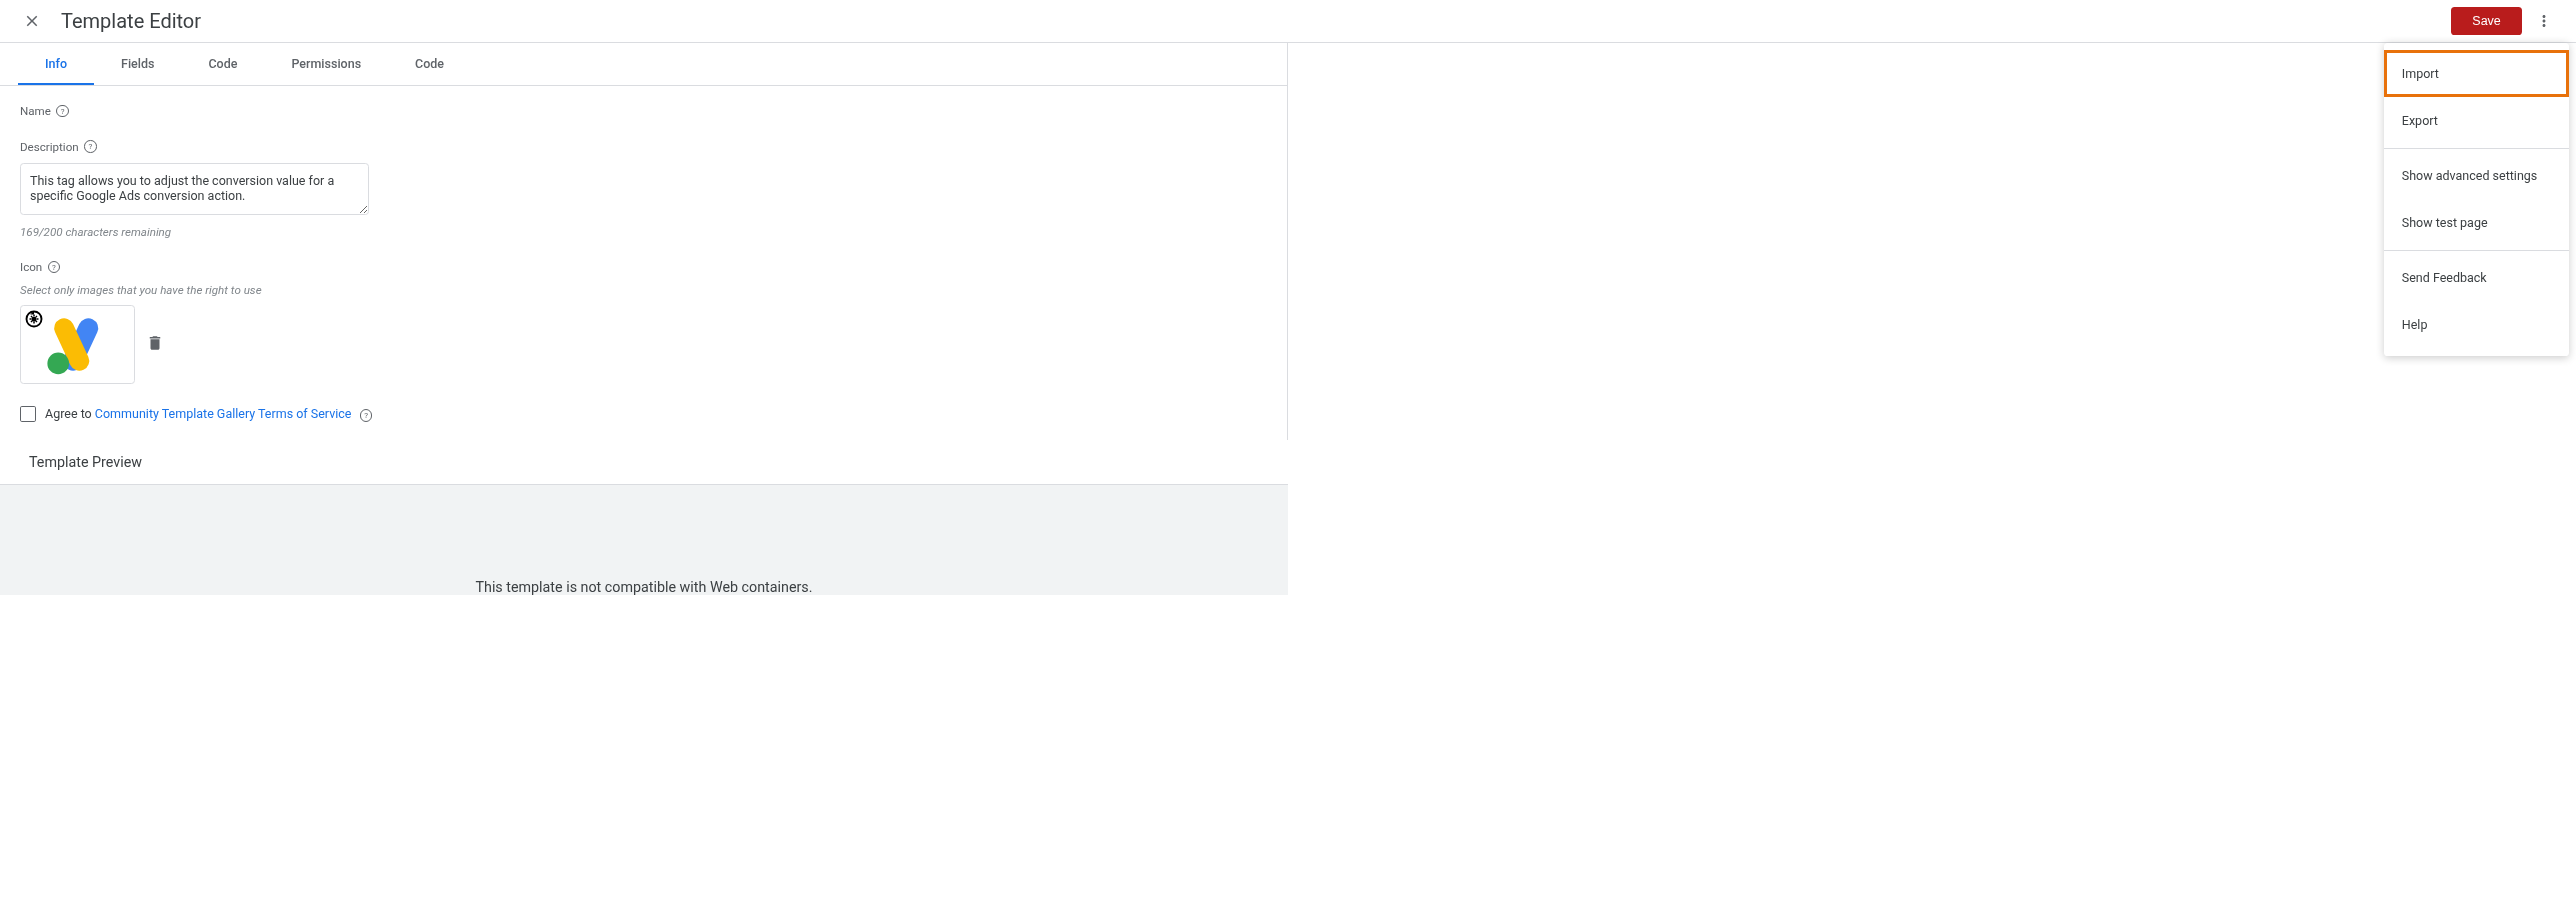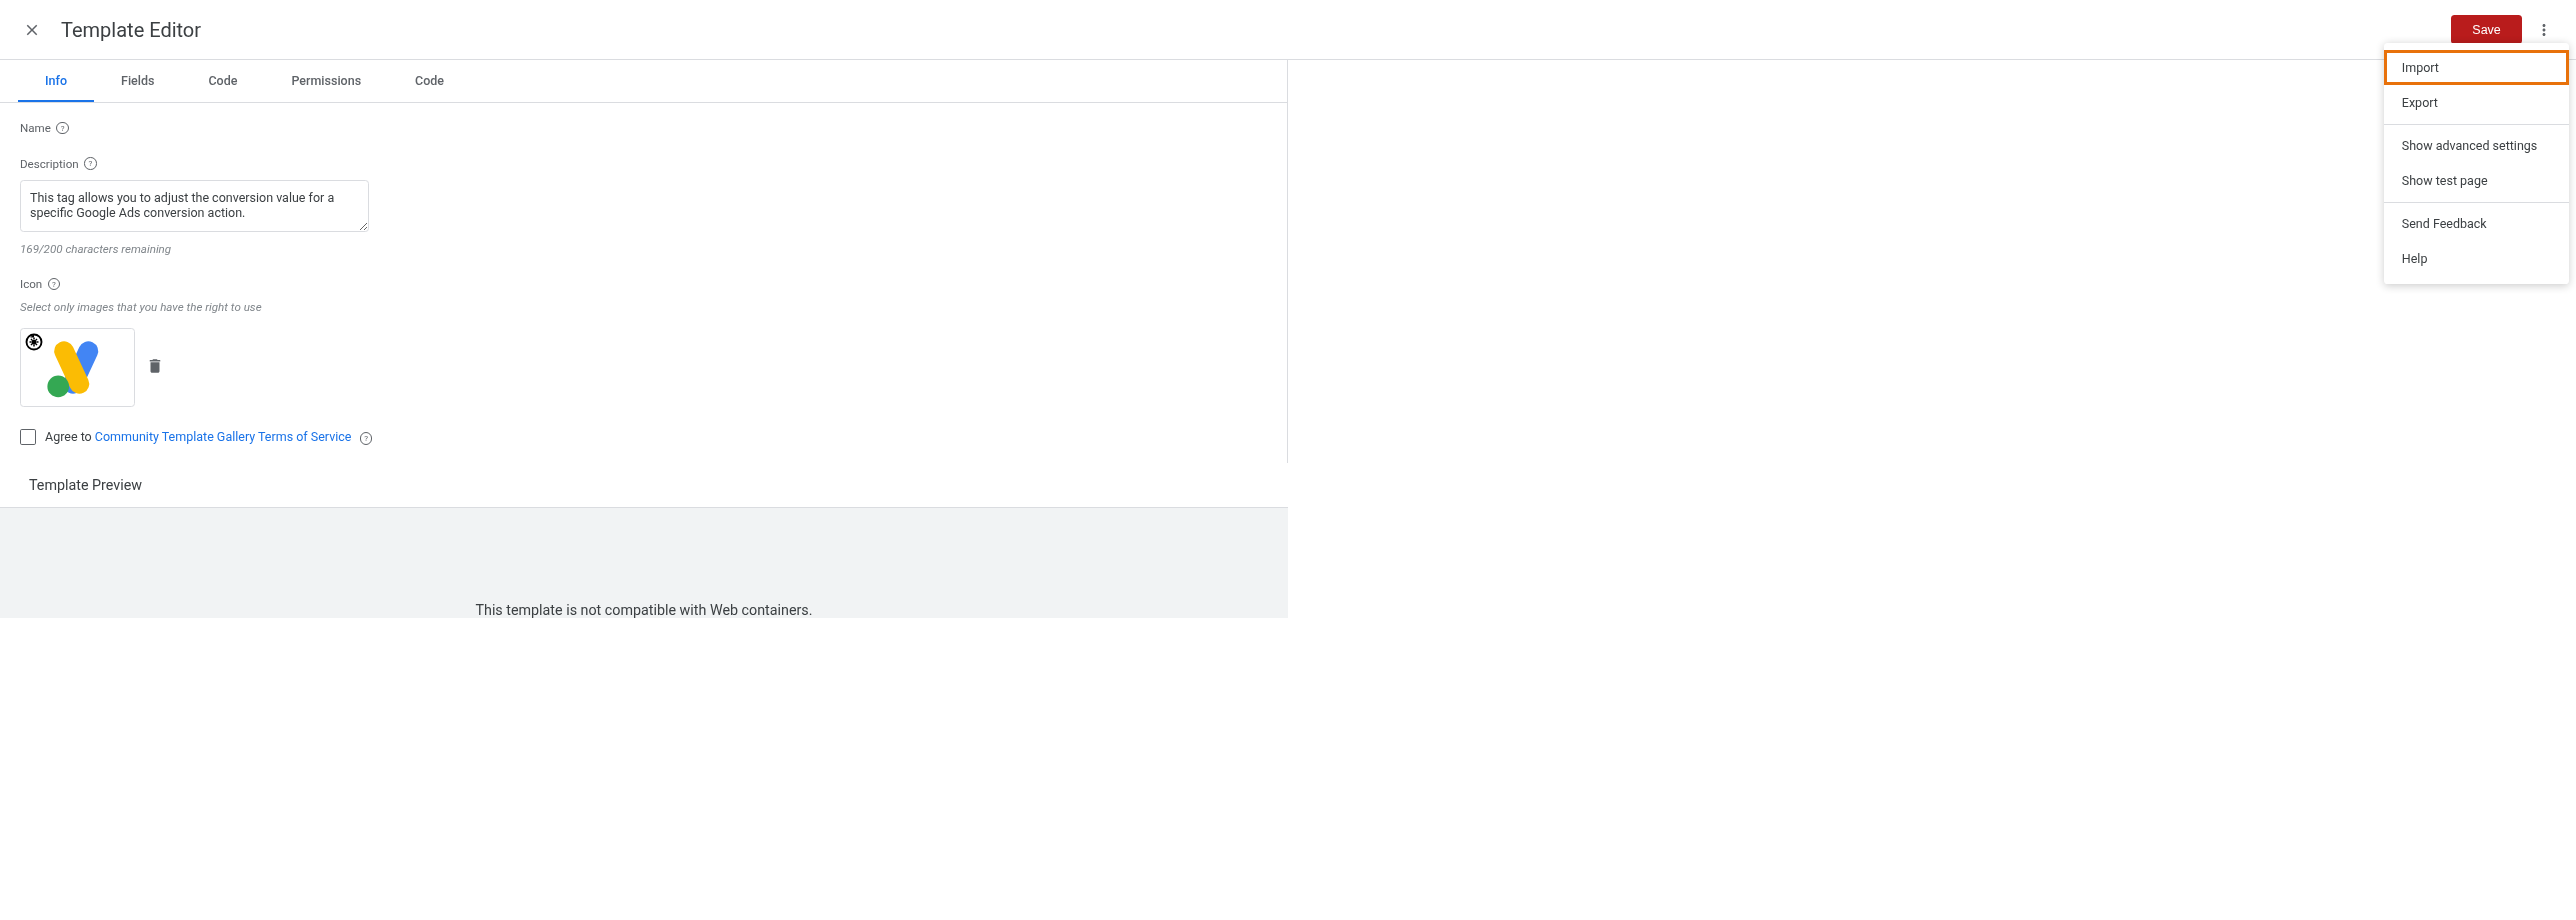--- a/index.html
+++ b/index.html
@@ -8,21 +8,21 @@
     color: #3c4043;
     background: #fff;
     font-size: 12.5px;
   }
   .header {
     display: flex;
     align-items: center;
     justify-content: space-between;
     padding: 10.7px 21.5px;
     border-bottom: 0.9px solid #dadce0;
-    height: 60px;
+    height: 43px;
   }
   .header-left {
     display: flex;
     align-items: center;
     gap: 18px;
   }
   .close-btn {
     width: 21.5px;
     height: 21.5px;
     cursor: pointer;
@@ -203,21 +203,21 @@
     top: 43px;
     right: 7.2px;
     background: #fff;
     border-radius: 3.6px;
     box-shadow: 0 1.8px 9px rgba(0,0,0,.2);
     width: 185px;
     z-index: 100;
     padding: 7.2px 0;
   }
   .menu-item {
-    padding: 10px 18px;
+    padding: 16px 18px;
     font-size: 12.5px;
     color: #3c4043;
     cursor: pointer;
   }
   .menu-divider {
     height: 0.9px;
     background: #dadce0;
     margin: 3.6px 0;
   }
   .menu-item.highlighted {
@@ -272,21 +272,21 @@
         </div>
         <textarea class="text-area" style="">This tag allows you to adjust the conversion value for a specific Google Ads conversion action.</textarea>
         <div class="hint">169/200 characters remaining</div>
       </div>
 
       <div class="field-group">
         <div class="field-label">
           <span>Icon</span>
           <span class="help-icon">?</span>
         </div>
-        <div class="hint" style="margin-top:0;margin-bottom:14px;">Select only images that you have the right to use</div>
+        <div class="hint" style="margin-top:0;margin-bottom:8px;">Select only images that you have the right to use</div>
         <div class="icon-row">
           <div class="icon-preview">
             <svg width="72" height="63" viewBox="0 0 80 70">
               <rect x="32" y="4" width="22" height="62" rx="11" fill="#4285f4" transform="rotate(25 43 35)"></rect>
               <rect x="22" y="4" width="22" height="62" rx="11" fill="#fbbc04" transform="rotate(-25 33 35)"></rect>
               <circle cx="18" cy="56" r="12" fill="#34a853"></circle>
             </svg>
             <svg width="18" height="18" viewBox="0 0 24 24" style="position:absolute;top:3.6px;left:3.6px;">
               <circle cx="12" cy="12" r="10" fill="none" stroke="#000" stroke-width="2.5"></circle>
               <polygon points="12,1 7,6 12,6" fill="#000"></polygon>

